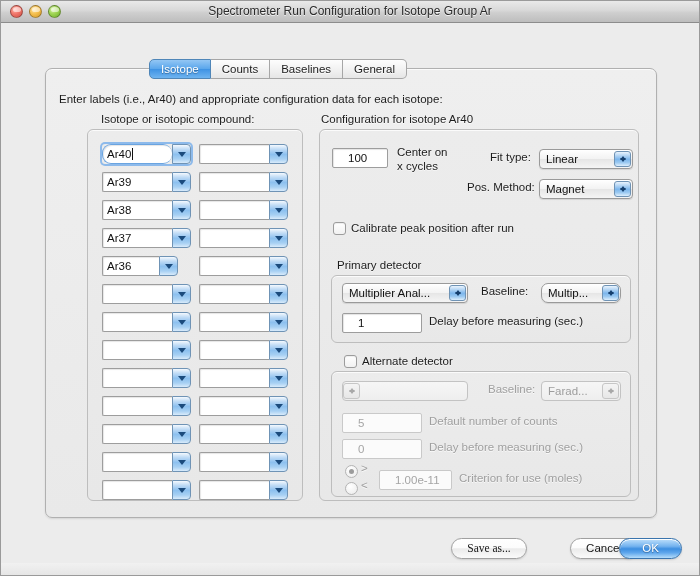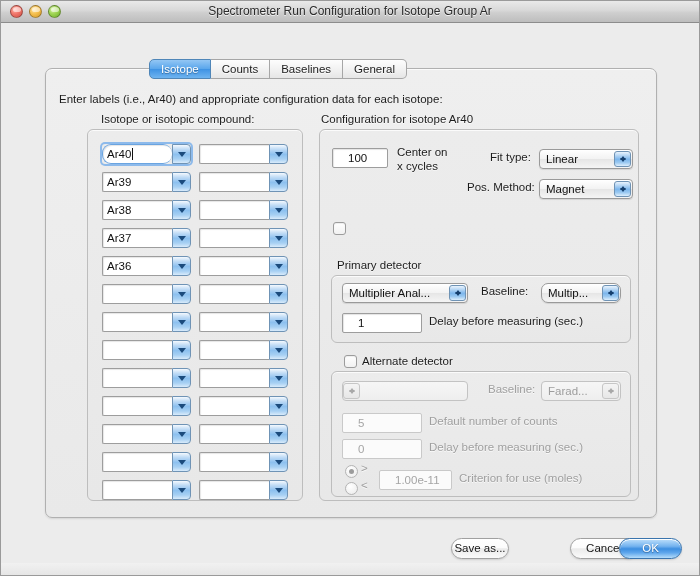--- a/index.html
+++ b/index.html
@@ -272,21 +272,21 @@
         <div class="arw"></div>
       </div>
       <div class="combo" style="left: 101px; top: 199px; width: 89px;">
         <div class="fld">Ar38</div>
         <div class="arw"></div>
       </div>
       <div class="combo" style="left: 101px; top: 227px; width: 89px;">
         <div class="fld">Ar37</div>
         <div class="arw"></div>
       </div>
-      <div class="combo" style="left: 101px; top: 255px; width: 89px;">
+      <div class="combo" style="left: 101px; top: 255px; width: 76px;">
         <div class="fld">Ar36</div>
         <div class="arw"></div>
       </div>
       <div class="combo" style="left: 101px; top: 283px; width: 89px;">
         <div class="fld"></div>
         <div class="arw"></div>
       </div>
       <div class="combo" style="left: 101px; top: 311px; width: 89px;">
         <div class="fld"></div>
         <div class="arw"></div>
@@ -379,20 +379,21 @@
     <div class="pbtn"></div>
   </div>
 
   <div class="lab" style="left:466px;top:180px;">Pos. Method:</div>
   <div class="popup" style="left:538px;top:178px;width:94px;">
     <div class="ptxt">Magnet</div>
     <div class="pbtn"></div>
   </div>
 
   <div class="cbox" style="left:332px;top:221px;"></div>
+  <div class="lab" style="left:350px;top:221px;">Calibrate peak position after run</div>
 
   <div class="grp-title" style="left:336px;top:258px;">Primary detector</div>
   <div class="grp-box" style="left:330px;top:274px;width:300px;height:68px;"></div>
 
   <div class="popup" style="left:341px;top:282px;width:126px;">
     <div class="ptxt">Multiplier Anal...</div>
     <div class="pbtn"></div>
   </div>
   <div class="lab" style="left:480px;top:284px;">Baseline:</div>
   <div class="popup" style="left:540px;top:282px;width:80px;border-radius:7px;">
@@ -421,21 +422,21 @@
   <div class="tfield disabled" style="left:341px;top:438px;width:80px;">0</div>
   <div class="lab dim" style="left:428px;top:440px;">Delay before measuring (sec.)</div>
 
   <div class="radio on" style="left:344px;top:464px;"></div>
   <div class="lab dim" style="left:360px;top:461px;">&gt;</div>
   <div class="radio" style="left:344px;top:481px;"></div>
   <div class="lab dim" style="left:360px;top:478px;">&lt;</div>
   <div class="tfield disabled" style="left:378px;top:469px;width:73px;">1.00e-11</div>
   <div class="lab dim" style="left:458px;top:471px;">Criterion for use (moles)</div>
 
-  <div class="btn" style="left:450px;top:537px;width:58px;">Save as...</div>
+  <div class="btn" style="left:450px;top:537px;width:76px;font-family:Liberation Serif, serif;">Save as...</div>
   <div class="btn" style="left:569px;top:537px;width:68px;">Cancel</div>
   <div class="btn default" style="left:618px;top:537px;width:63px;">OK</div>
 
   <div class="bottom-strip">
     <div class="bottom-ghost">&nbsp;</div>
   </div>
 
 </div>
 
 </body></html>

